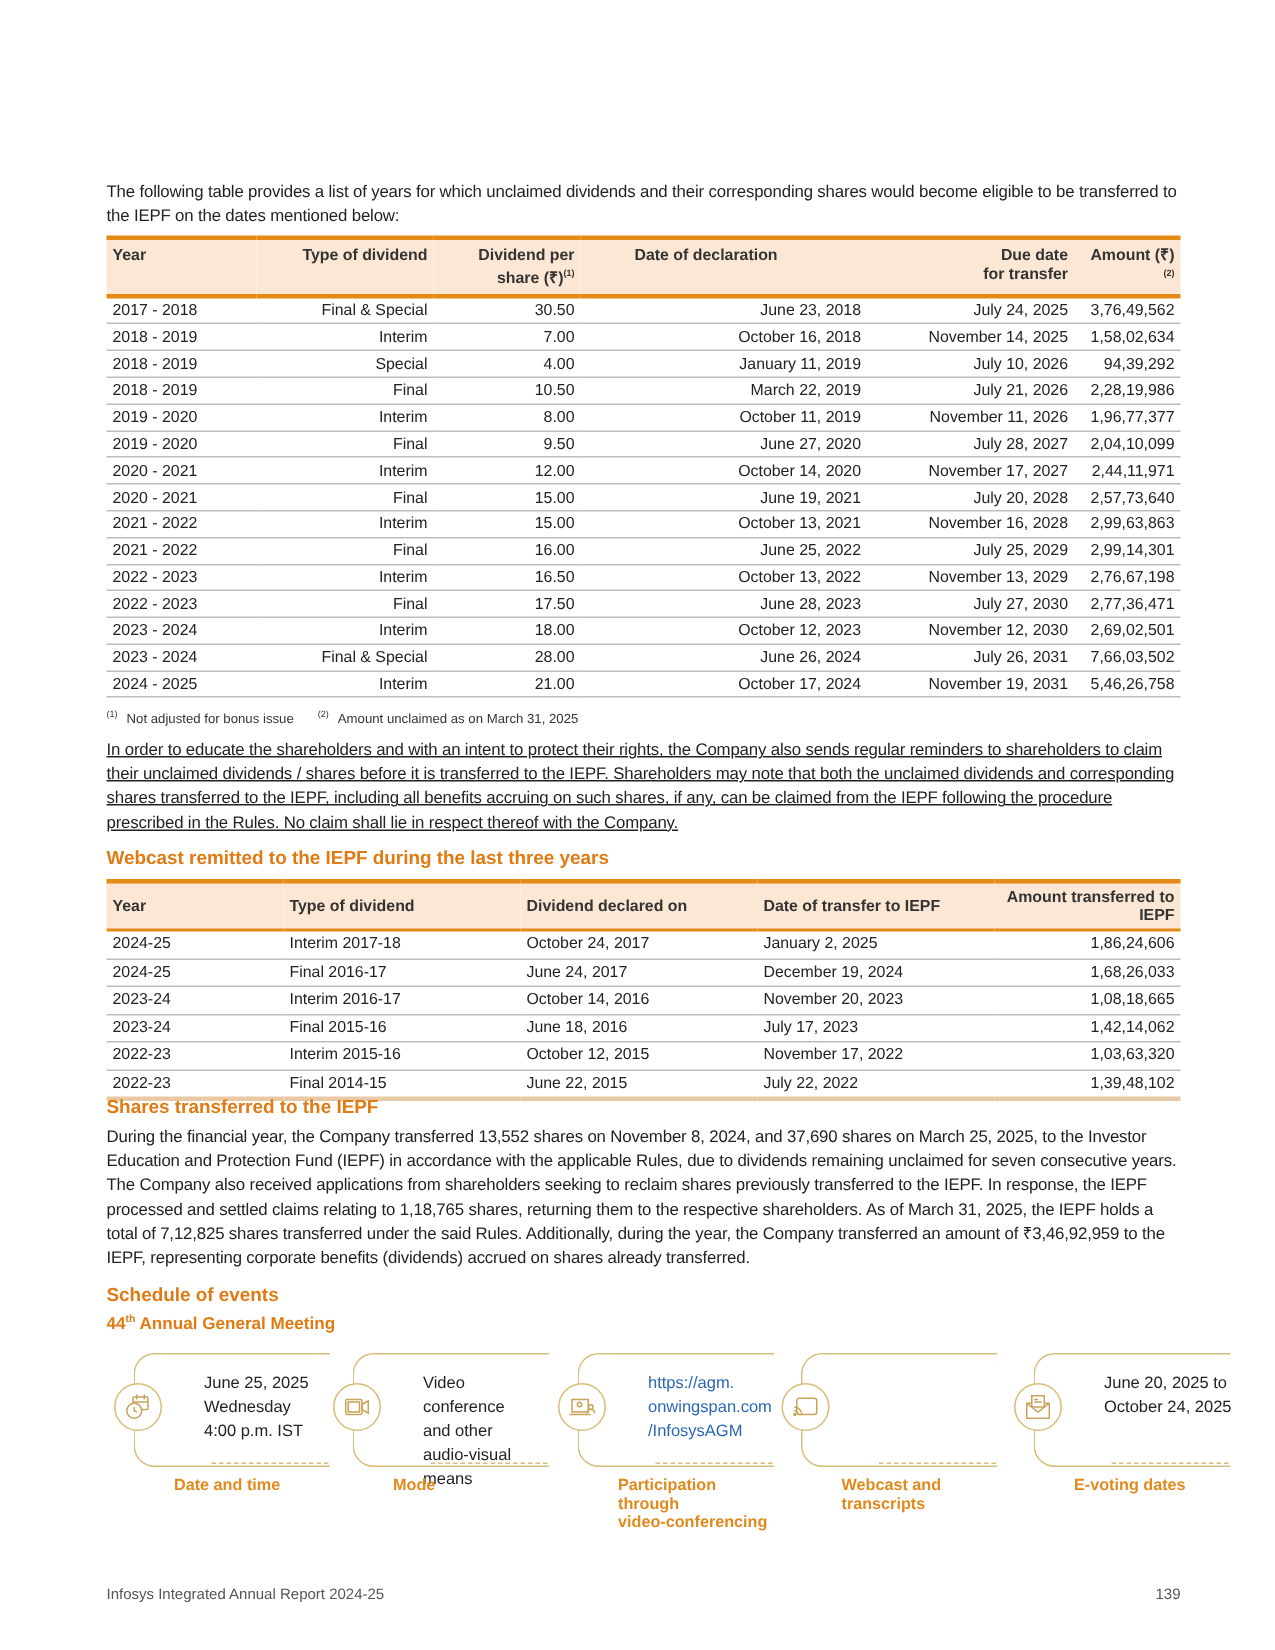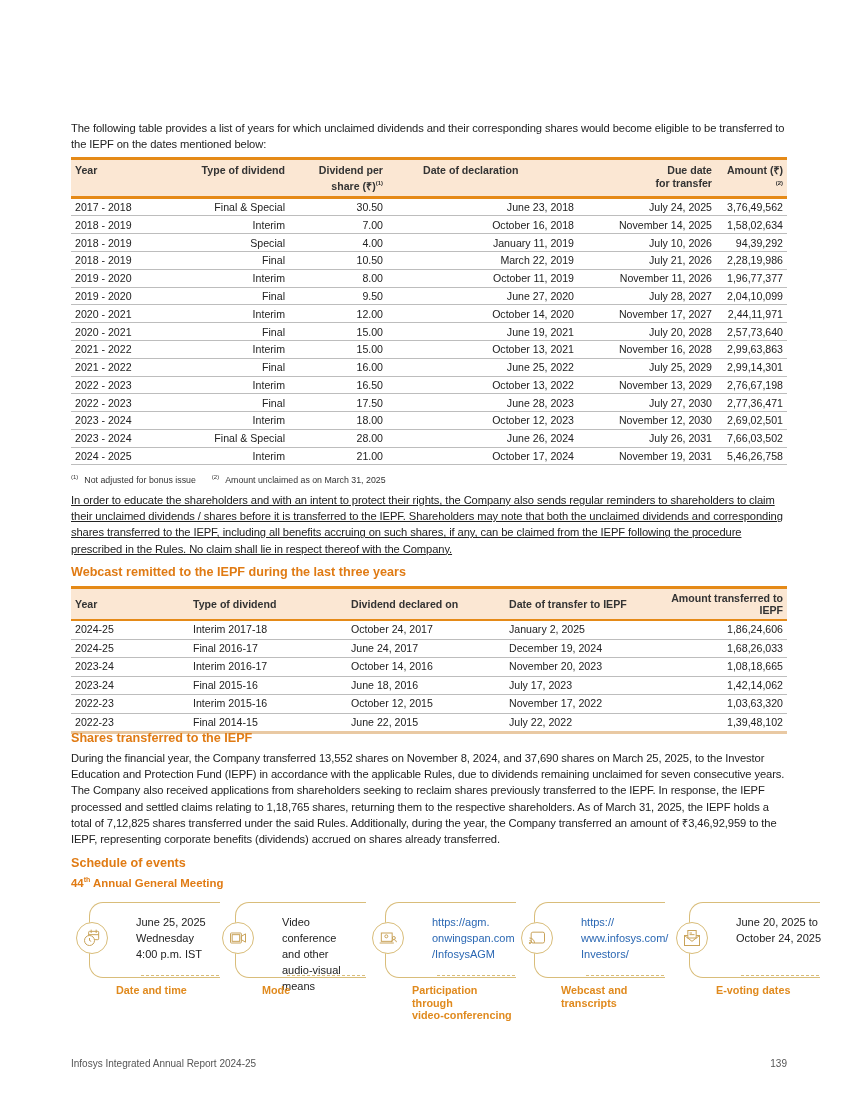--- a/index.html
+++ b/index.html
@@ -318,25 +318,20 @@
         <div class="frame"></div>
         <div class="dash"></div>
         <div class="icircle">
           <svg viewBox="0 0 24 24" fill="none" stroke="#c9a35a" stroke-width="1.2">
             <rect x="5" y="5" width="16" height="13" rx="2"></rect>
             <path d="M3 12a6 6 0 0 1 6 6"></path>
             <path d="M3 15a3 3 0 0 1 3 3"></path>
             <circle cx="3.5" cy="18" r="0.8" fill="#c9a35a"></circle>
           </svg>
         </div>
-        <div class="ctext link">
-          <div>https://</div>
-          <div>www.infosys.com/</div>
-          <div>Investors/</div>
-        </div>
         <div class="clabel">
           <div>Webcast and</div>
           <div>transcripts</div>
         </div>
       </div>
       <div class="card" style="left: 600px;">
         <div class="frame"></div>
         <div class="dash"></div>
         <div class="icircle">
           <svg viewBox="0 0 24 24" fill="none" stroke="#c9a35a" stroke-width="1.2">

